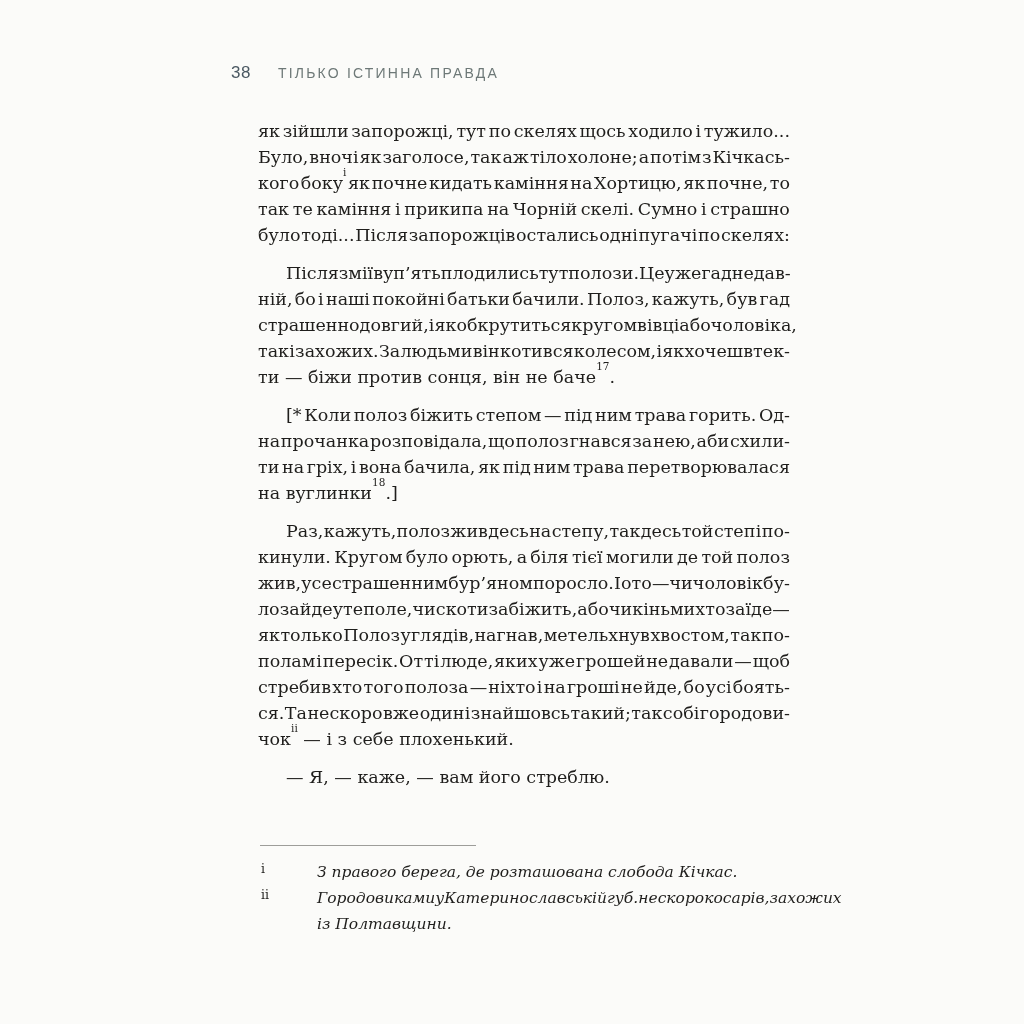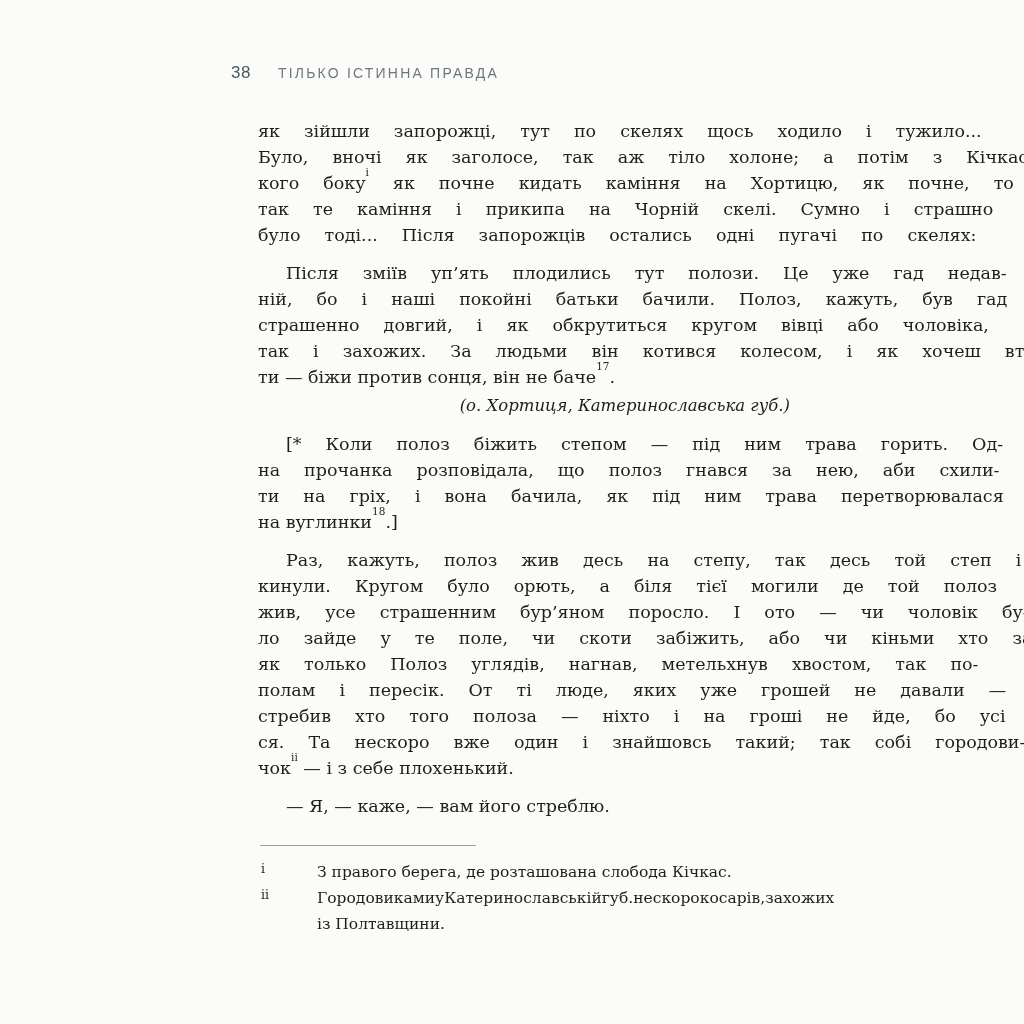--- a/index.html
+++ b/index.html
@@ -33,21 +33,21 @@
     position:absolute;
     left:258px;top:118px;
     width:532px;
     font-size:17.5px;
     line-height:26px;
   }
   .para{margin-top:12px;}
   .para:first-child{margin-top:0;}
   .para.attribution{margin-top:3px;text-align:right;font-style:italic;font-size:16.5px;}
   .para.dialogue{margin-top:12px;}
-  .line{height:26px;white-space:nowrap;gap:24px;}
+  .line{height:26px;white-space:nowrap;}
   .line.j{display:flex;justify-content:space-between;white-space:normal;}
   .line.ind{padding-left:28px;}
   sup{
     font-size:10.5px;
     line-height:0;
     position:relative;
     top:-6px;
     letter-spacing:0;
   }
   .footnotes{
@@ -62,21 +62,21 @@
     border-top:1px solid #9d9d9a;
     width:216px;
     margin:0 0 13px 2px;
   }
   .fn-item{position:relative;padding-left:59px;}
   .fn-marker{
     position:absolute;
     left:3px;top:-3px;
     font-size:12.5px;
   }
-  .fn-line{height:26px;white-space:nowrap;}
+  .fn-line{height:26px;white-space:nowrap;font-style:italic;}
   .fn-line.j{display:flex;justify-content:space-between;white-space:normal;}
 </style>
 </head>
 <body>
 
 <div class="page">
 
   <header class="page-header">
     <span class="page-num">38</span>
     <span class="running-title">ТІЛЬКО ІСТИННА ПРАВДА</span>
@@ -193,23 +193,20 @@
           <span>людьми</span>
           <span>він</span>
           <span>котився</span>
           <span>колесом,</span>
           <span>і</span>
           <span>як</span>
           <span>хочеш</span>
           <span>втек-</span>
         </div>
         <div class="line">ти — біжи против сонця, він не баче<sup>17</sup>.</div>
-      </div>
-      <div class="para attribution">
-        <div class="line">(о. Хортиця, Катеринославська губ.)</div>
       </div>
       <div class="para body">
         <div class="line j ind">
           <span>[*</span>
           <span>Коли</span>
           <span>полоз</span>
           <span>біжить</span>
           <span>степом</span>
           <span>—</span>
           <span>під</span>

